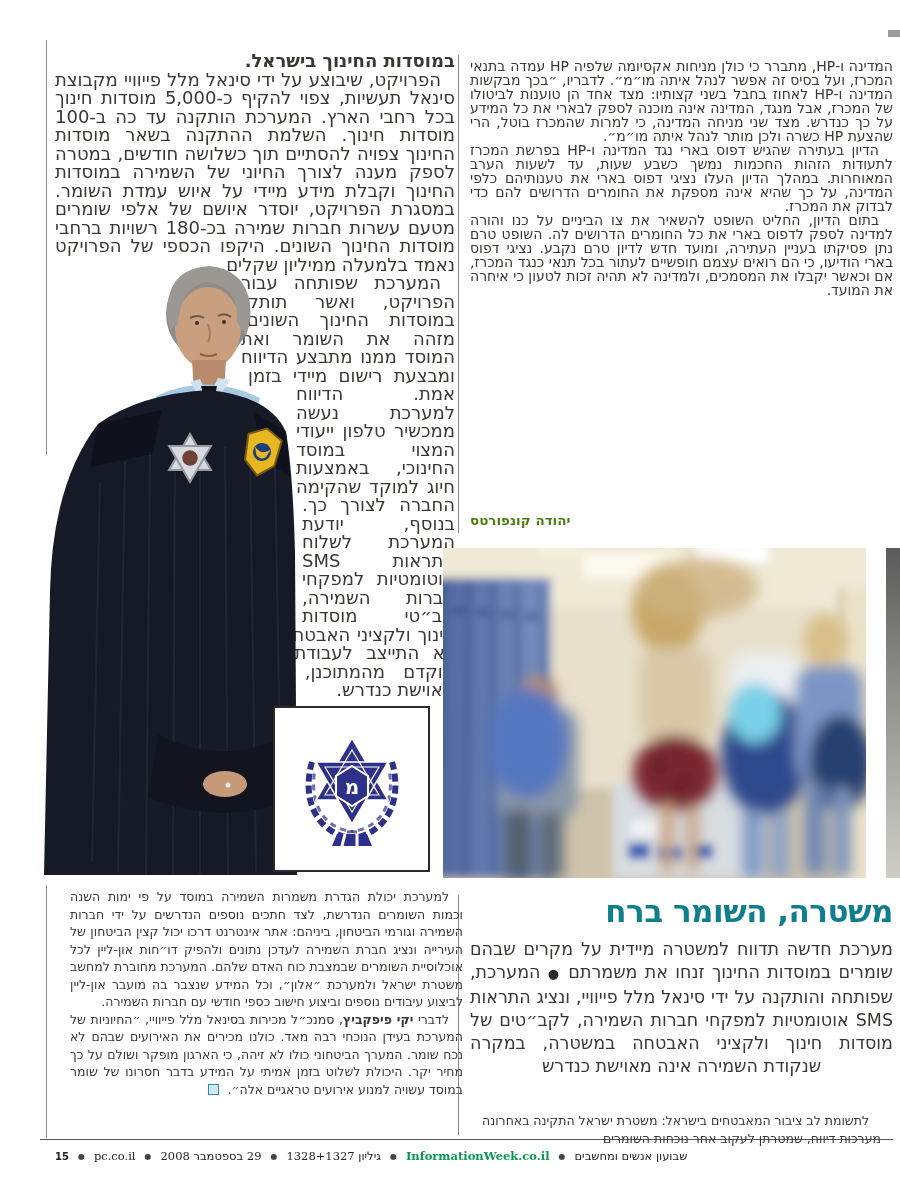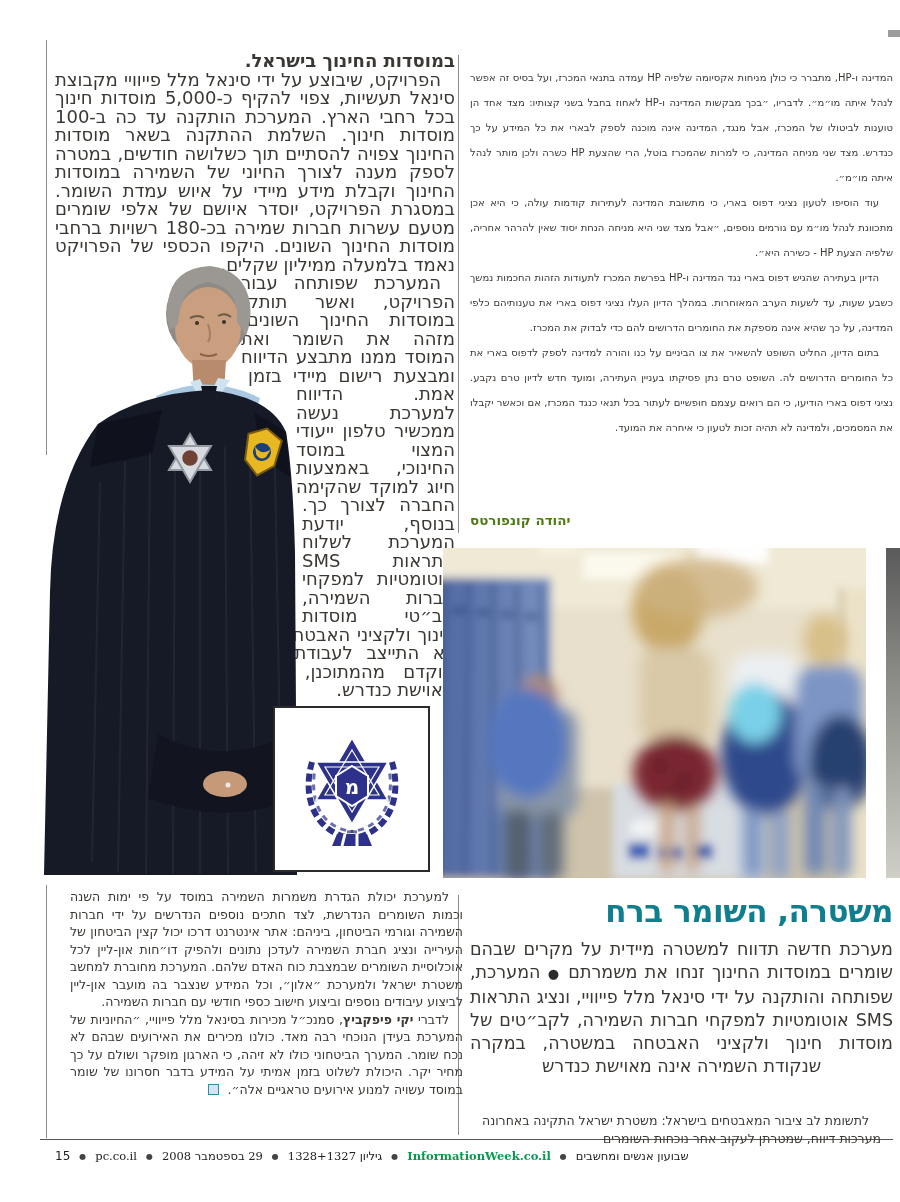--- a/index.html
+++ b/index.html
@@ -9,21 +9,21 @@
   .vrule{position:absolute;width:1px;background:#8a8a8a;}
   .rule-left-a{left:46px;top:40px;height:415px;}
   .rule-left-b{left:46px;top:885px;height:253px;}
   .rule-mid-top{left:458px;top:55px;height:478px;}
   .rule-mid-bottom{left:458px;top:895px;height:240px;}
   .footer-rule{position:absolute;left:40px;top:1139px;width:853px;height:1px;background:#555;}
   .stub-bar{position:absolute;left:888px;top:30px;width:12px;height:7px;background:#9c9c9c;}
   
   .col{position:absolute;direction:rtl;text-align:justify;}
   .col p{margin:0;}
-  .top-right{left:470px;top:65px;width:423px;font-size:10px;line-height:25px;}
+  .top-right{left:470px;top:59px;width:423px;font-size:14px;line-height:14px;}
   .top-right p.ind{text-indent:14px;}
   .top-left{left:55px;top:52px;width:400px;font-size:18px;line-height:18.5px;}
   .bold-lead{font-weight:bold;display:block;}
   .top-left p.ind{text-indent:14px;}
   .sp{float:left;clear:left;}
   .sp1{width:186px;height:93px;}
   .sp2{width:193px;height:19px;}
   .sp3{width:241px;height:111px;}
   .sp4{width:247px;height:112px;}
   .byline{position:absolute;left:470px;top:512px;direction:rtl;font-weight:bold;font-size:13.5px;color:#4d7c0f;}
@@ -44,40 +44,39 @@
   
   .guard{position:absolute;left:40px;top:262px;width:260px;height:613px;z-index:2;}
   .hallway{position:absolute;left:443px;top:548px;width:423px;height:330px;overflow:hidden;z-index:1;}
   .gray-strip{position:absolute;left:886px;top:548px;width:14px;height:330px;
               background:linear-gradient(#5a5a5a,#8c8c88 40%,#cfcfc8);z-index:1;}
   .logo-box{position:absolute;left:273px;top:706px;width:153px;height:162px;background:#fff;
             border:2px solid #2a2a2a;z-index:3;display:flex;align-items:center;justify-content:center;}
   
   .footer{position:absolute;left:55px;top:1149px;display:flex;direction:ltr;align-items:center;gap:9px;
           font-family:"DejaVu Serif","DejaVu Sans",sans-serif;font-size:11.5px;color:#222;}
-  .footer .pnum{font-weight:normal;font-size:12px;font-family:"DejaVu Sans",sans-serif;}
+  .footer .pnum{font-weight:bold;font-size:10px;font-family:"DejaVu Sans",sans-serif;}
   .footer .sep{font-size:8px;color:#444;}
   .footer .iw{color:#089a4f;font-weight:bold;}
   .footer .rtl{direction:rtl;unicode-bidi:embed;}
 </style>
 </head>
 <body>
 
 <div class="page">
 
   <div class="vrule rule-left-a"></div>
   <div class="vrule rule-left-b"></div>
   <div class="vrule rule-mid-top"></div>
   <div class="vrule rule-mid-bottom"></div>
   <div class="footer-rule"></div>
   <div class="stub-bar"></div>
 
   <div class="col top-right">
     <p>המדינה ו-HP, מתברר כי כולן מניחות אקסיומה שלפיה HP עמדה בתנאי המכרז, ועל בסיס זה אפשר לנהל איתה מו״מ״. לדבריו, ״בכך מבקשות המדינה ו-HP לאחוז בחבל בשני קצותיו: מצד אחד הן טוענות לביטולו של המכרז, אבל מנגד, המדינה אינה מוכנה לספק לבארי את כל המידע על כך כנדרש. מצד שני מניחה המדינה, כי למרות שהמכרז בוטל, הרי שהצעת HP כשרה ולכן מותר לנהל איתה מו״מ״.</p>
-    <p class="ind">עוד הוסיפו לטעון נציגי דפוס בארי, כי מתשובת המדינה לעתירות קודמות עולה, כי היא אכן מתכוונת לנהל מו״מ עם גורמים נוספים, ״אבל מצד שני היא מניחה הנחת יסוד שאין להרהר אחריה, שלפיה הצעת HP - כשירה היא״.</p>
     <p class="ind">הדיון בעתירה שהגיש דפוס בארי נגד המדינה ו-HP בפרשת המכרז לתעודות הזהות החכמות נמשך כשבע שעות, עד לשעות הערב המאוחרות. במהלך הדיון העלו נציגי דפוס בארי את טענותיהם כלפי המדינה, על כך שהיא אינה מספקת את החומרים הדרושים להם כדי לבדוק את המכרז.</p>
     <p class="ind">בתום הדיון, החליט השופט להשאיר את צו הביניים על כנו והורה למדינה לספק לדפוס בארי את כל החומרים הדרושים לה. השופט טרם נתן פסיקתו בעניין העתירה, ומועד חדש לדיון טרם נקבע. נציגי דפוס בארי הודיעו, כי הם רואים עצמם חופשיים לעתור בכל תנאי כנגד המכרז, אם וכאשר יקבלו את המסמכים, ולמדינה לא תהיה זכות לטעון כי איחרה את המועד.</p>
   </div>
   <div class="byline">יהודה קונפורטס</div>
 
   <div class="col top-left">
     <span class="bold-lead">במוסדות החינוך בישראל.</span>
     <p class="ind">הפרויקט, שיבוצע על ידי סינאל מלל פייוויי מקבוצת סינאל תעשיות, צפוי להקיף כ-5,000 מוסדות חינוך בכל רחבי הארץ. המערכת הותקנה עד כה ב-100 מוסדות חינוך. השלמת ההתקנה בשאר מוסדות החינוך צפויה להסתיים תוך כשלושה חודשים, במטרה לספק מענה לצורך החיוני של השמירה במוסדות החינוך וקבלת מידע מיידי על איוש עמדת השומר. במסגרת הפרויקט, יוסדר איושם של אלפי שומרים מטעם עשרות חברות שמירה בכ-180 רשויות ברחבי מוסדות החינוך השונים. היקפו הכספי של הפרויקט נאמד בלמעלה ממיליון שקלים.</p>
     <p class="ind">
       <span class="sp sp1"></span><span class="sp sp2"></span><span class="sp sp3"></span><span class="sp sp4"></span><span>המערכת שפותחה עבור הפרויקט, ואשר תותקן במוסדות החינוך השונים, מזהה את השומר ואת המוסד ממנו מתבצע הדיווח ומבצעת רישום מיידי בזמן אמת. הדיווח למערכת נעשה ממכשיר טלפון ייעודי המצוי במוסד החינוכי, באמצעות חיוג למוקד שהקימה החברה לצורך כך. בנוסף, יודעת המערכת לשלוח התראות SMS אוטומטיות למפקחי חברות השמירה, קב״טי מוסדות חינוך ולקציני האבטחה במשטרה, במקרה בו השומר לא התייצב לעבודתו בזמן או עזב את משמרתו מוקדם מהמתוכנן, כך שנקודת השמירה אינה מאוישת כנדרש.</span>

